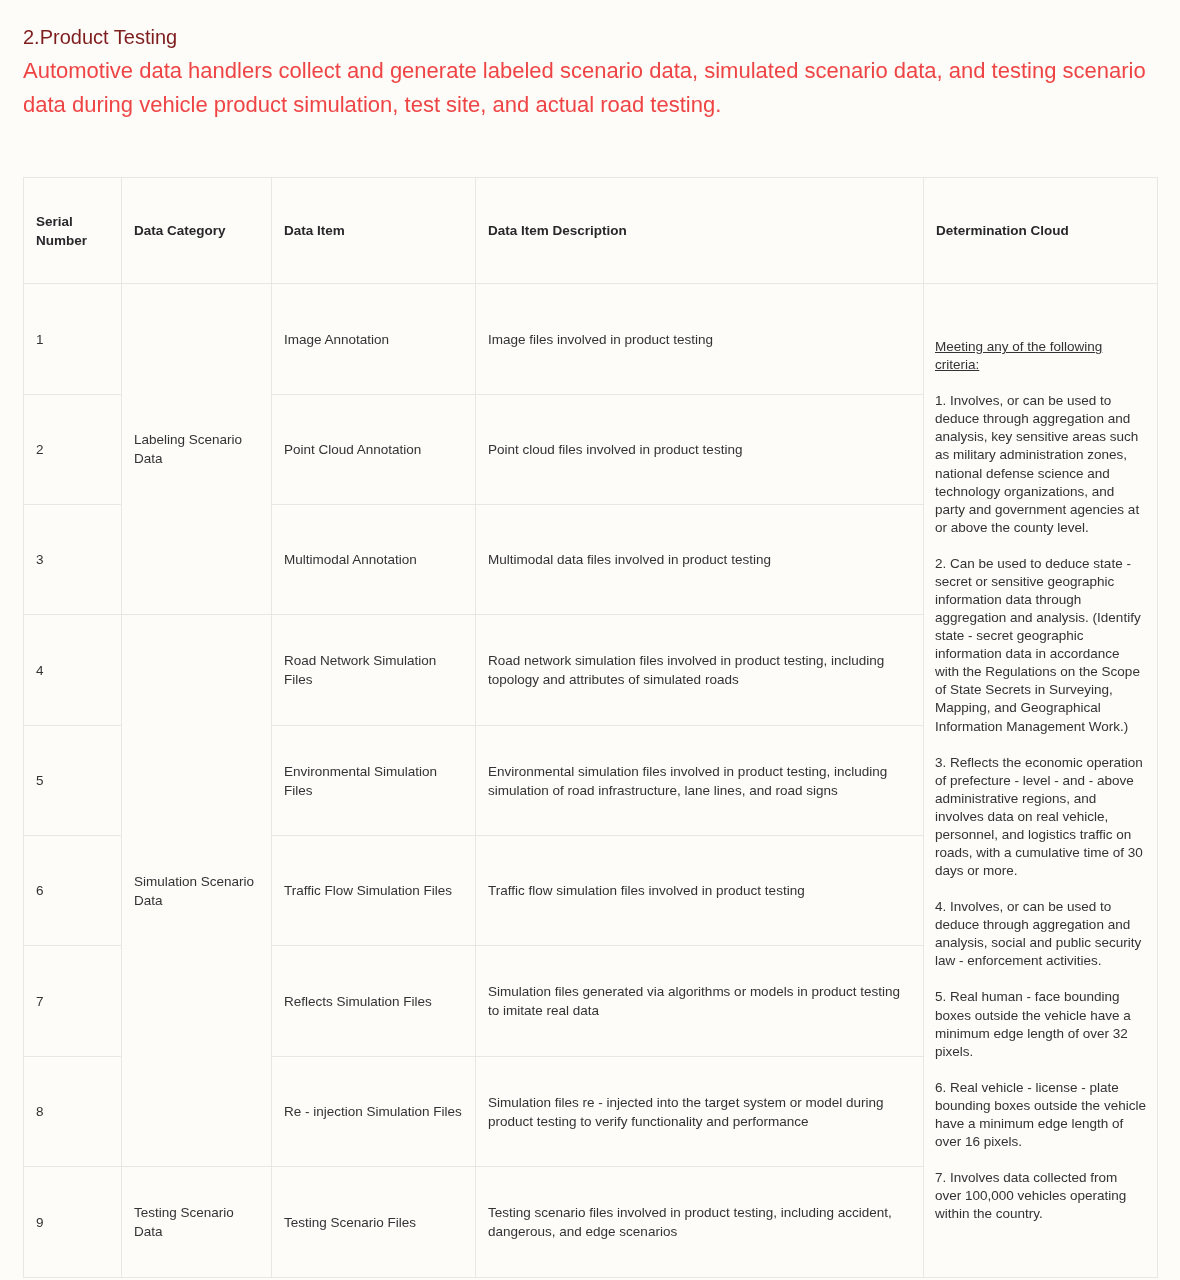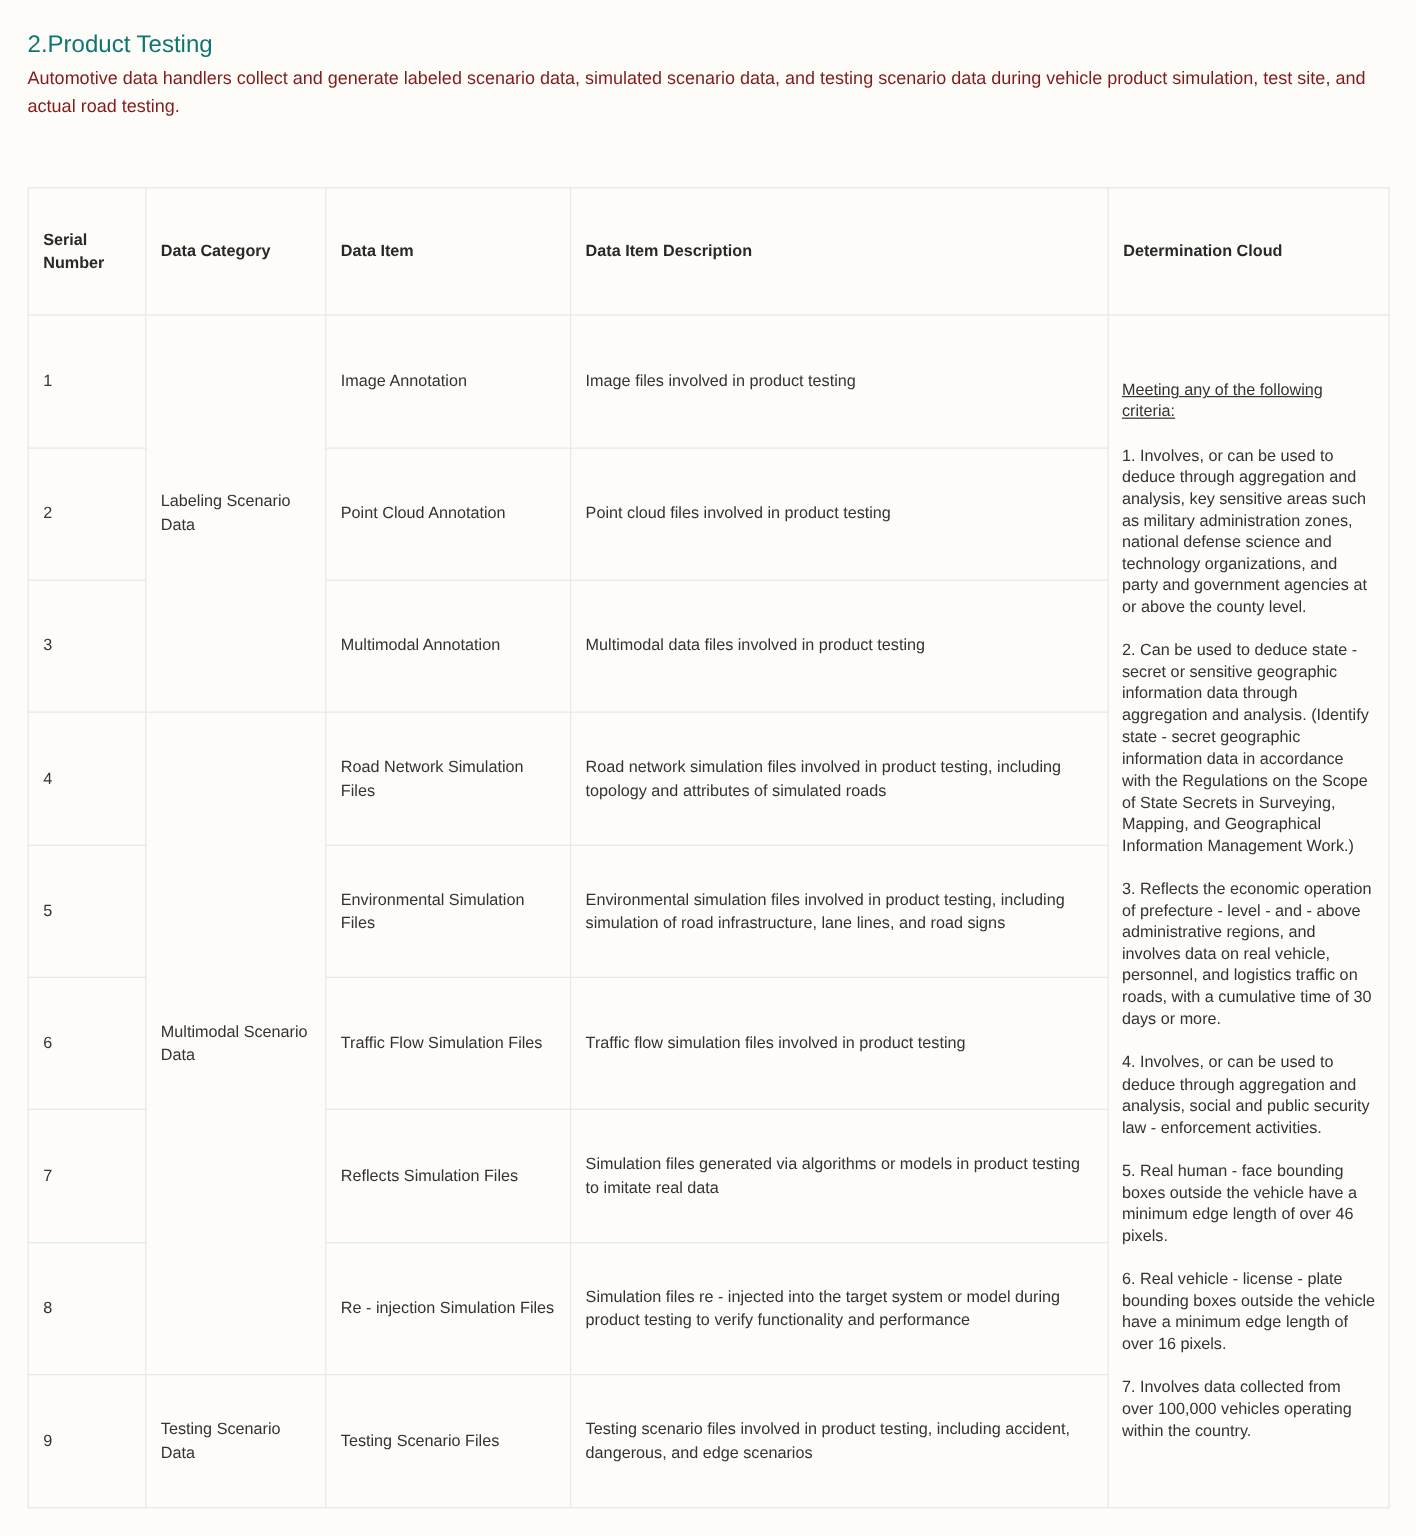--- a/index.html
+++ b/index.html
@@ -12,28 +12,28 @@
     font-family: "Liberation Sans", sans-serif;
     color: #333333;
     overflow: hidden;
   }
   .page {
     padding: 24px 23px 0 23px;
   }
   .title {
     font-size: 20px;
     font-weight: 400;
-    color: #0f766e;
+    color: #7f1d1d;
     margin: 0;
     line-height: 1.35;
   }
   .intro {
-    font-size: 15px;
+    font-size: 22px;
     font-weight: 400;
-    color: #7f1d1d;
+    color: #ef4444;
     line-height: 1.55;
     margin: 3px 0 0 0;
     max-width: 1130px;
   }
   table.data-table {
     margin-top: 55px;
     border-collapse: collapse;
     table-layout: fixed;
     width: 1134px;
     border: 1px solid #e3e1dd;
@@ -103,38 +103,38 @@
         <td>1</td>
         <td rowspan="3">Labeling Scenario Data</td>
         <td>Image Annotation</td>
         <td>Image files involved in product testing</td>
         <td rowspan="9" class="rule-cell">
           <p>Meeting any of the following criteria:</p>
           <p>1. Involves, or can be used to deduce through aggregation and analysis, key sensitive areas such as military administration zones, national defense science and technology organizations, and party and government agencies at or above the county level.</p>
           <p>2. Can be used to deduce state - secret or sensitive geographic information data through aggregation and analysis. (Identify state - secret geographic information data in accordance with the Regulations on the Scope of State Secrets in Surveying, Mapping, and Geographical Information Management Work.)</p>
           <p>3. Reflects the economic operation of prefecture - level - and - above administrative regions, and involves data on real vehicle, personnel, and logistics traffic on roads, with a cumulative time of 30 days or more.</p>
           <p>4. Involves, or can be used to deduce through aggregation and analysis, social and public security law - enforcement activities.</p>
-          <p>5. Real human - face bounding boxes outside the vehicle have a minimum edge length of over 46 pixels.</p>
+          <p>5. Real human - face bounding boxes outside the vehicle have a minimum edge length of over 32 pixels.</p>
           <p>6. Real vehicle - license - plate bounding boxes outside the vehicle have a minimum edge length of over 16 pixels.</p>
           <p>7. Involves data collected from over 100,000 vehicles operating within the country.</p>
         </td>
       </tr>
       <tr class="body-row">
         <td>2</td>
         <td>Point Cloud Annotation</td>
         <td>Point cloud files involved in product testing</td>
       </tr>
       <tr class="body-row">
         <td>3</td>
         <td>Multimodal Annotation</td>
         <td>Multimodal data files involved in product testing</td>
       </tr>
       <tr class="body-row-tall">
         <td>4</td>
-        <td rowspan="5">Multimodal Scenario Data</td>
+        <td rowspan="5">Simulation Scenario Data</td>
         <td>Road Network Simulation Files</td>
         <td>Road network simulation files involved in product testing, including topology and attributes of simulated roads</td>
       </tr>
       <tr class="body-row">
         <td>5</td>
         <td>Environmental Simulation Files</td>
         <td>Environmental simulation files involved in product testing, including simulation of road infrastructure, lane lines, and road signs</td>
       </tr>
       <tr class="body-row">
         <td>6</td>

